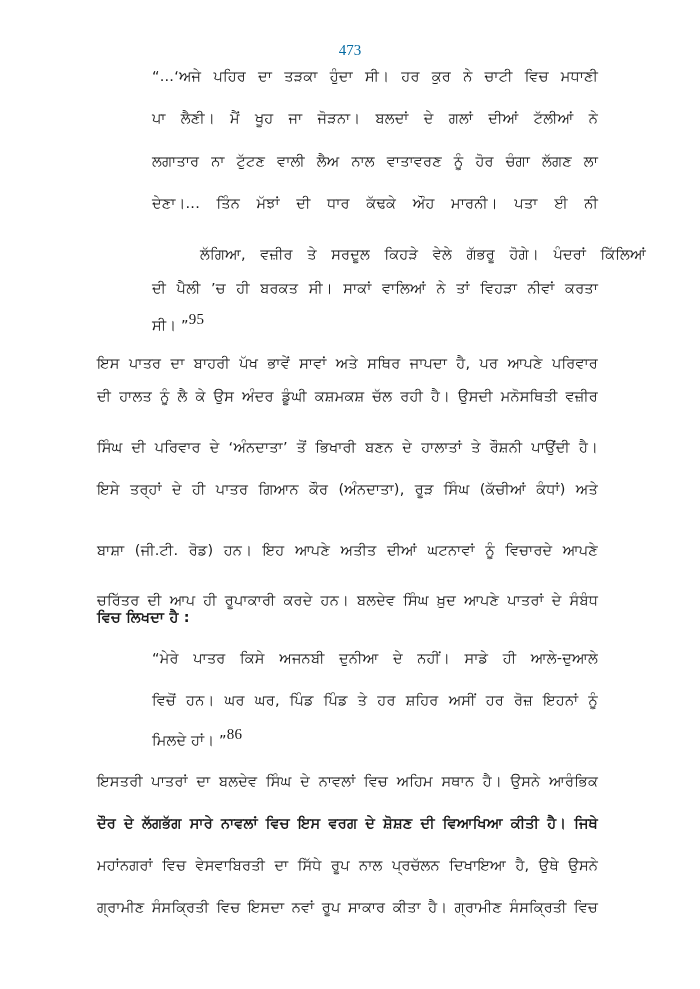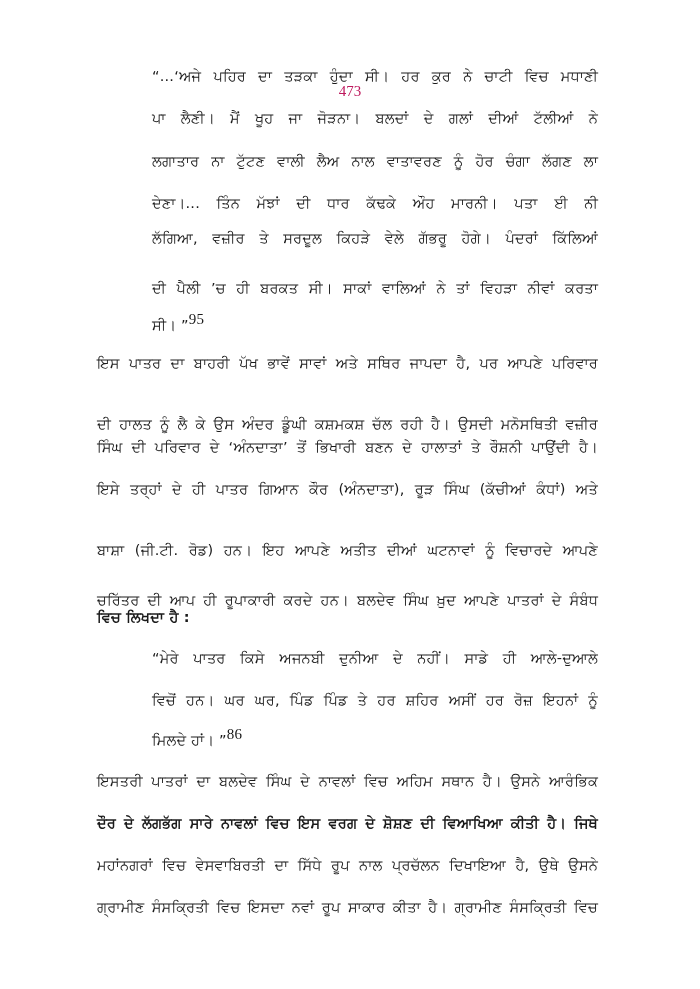--- a/index.html
+++ b/index.html
@@ -16,22 +16,21 @@
       color: #1a1a1a;
     }
     .page-number {
       position: absolute;
       top: 42px;
       left: 0;
       width: 700px;
       text-align: center;
       font-family: "Liberation Serif", serif;
       font-size: 15px;
-      color: #be185d;
-      margin-top: 41px;
+      color: #0369a1;
     }
     .line {
       position: absolute;
       font-size: 14.5px;
       line-height: 20px;
       white-space: nowrap;
       letter-spacing: 0.2px;
     }
     .quote-line {
       left: 152px;
@@ -64,30 +63,30 @@
 
 <div>
 
   <div class="page-number">473</div>
 
   <div>
     <div class="line quote-line" style="top:66px;">“...‘ਅਜੇ ਪਹਿਰ ਦਾ ਤੜਕਾ ਹੁੰਦਾ ਸੀ। ਹਰ ਕੁਰ ਨੇ ਚਾਟੀ ਵਿਚ ਮਧਾਣੀ</div>
     <div class="line quote-line" style="top:108px;">ਪਾ ਲੈਣੀ। ਮੈਂ ਖੂਹ ਜਾ ਜੋੜਨਾ। ਬਲਦਾਂ ਦੇ ਗਲਾਂ ਦੀਆਂ ਟੱਲੀਆਂ ਨੇ</div>
     <div class="line quote-line" style="top:151px;">ਲਗਾਤਾਰ ਨਾ ਟੁੱਟਣ ਵਾਲੀ ਲੈਅ ਨਾਲ ਵਾਤਾਵਰਣ ਨੂੰ ਹੋਰ ਚੰਗਾ ਲੱਗਣ ਲਾ</div>
     <div class="line quote-line" style="top:193px;">ਦੇਣਾ।... ਤਿੰਨ ਮੱਝਾਂ ਦੀ ਧਾਰ ਕੱਢਕੇ ਔਹ ਮਾਰਨੀ। ਪਤਾ ਈ ਨੀ</div>
-    <div class="line quote-line" style="top:228px;">ਲੱਗਿਆ, ਵਜ਼ੀਰ ਤੇ ਸਰਦੂਲ ਕਿਹੜੇ ਵੇਲੇ ਗੱਭਰੂ ਹੋਗੇ। ਪੰਦਰਾਂ ਕਿੱਲਿਆਂ</div>
+    <div class="line quote-line" style="top:244px;margin-left:48px;">ਲੱਗਿਆ, ਵਜ਼ੀਰ ਤੇ ਸਰਦੂਲ ਕਿਹੜੇ ਵੇਲੇ ਗੱਭਰੂ ਹੋਗੇ। ਪੰਦਰਾਂ ਕਿੱਲਿਆਂ</div>
     <div class="line quote-line" style="top:278px;">ਦੀ ਪੈਲੀ ’ਚ ਹੀ ਬਰਕਤ ਸੀ। ਸਾਕਾਂ ਵਾਲਿਆਂ ਨੇ ਤਾਂ ਵਿਹੜਾ ਨੀਵਾਂ ਕਰਤਾ</div>
     <div class="line quote-line last" style="top:315px;">
       <span>ਸੀ। ”</span><sup class="fn">95</sup>
     </div>
   </div>
 
   <div>
     <div class="line body-line" style="top:353px;">ਇਸ ਪਾਤਰ ਦਾ ਬਾਹਰੀ ਪੱਖ ਭਾਵੇਂ ਸਾਵਾਂ ਅਤੇ ਸਥਿਰ ਜਾਪਦਾ ਹੈ, ਪਰ ਆਪਣੇ ਪਰਿਵਾਰ</div>
-    <div class="line body-line" style="top:414px;">ਦੀ ਹਾਲਤ ਨੂੰ ਲੈ ਕੇ ਉਸ ਅੰਦਰ ਡੂੰਘੀ ਕਸ਼ਮਕਸ਼ ਚੱਲ ਰਹੀ ਹੈ। ਉਸਦੀ ਮਨੋਸਥਿਤੀ ਵਜ਼ੀਰ</div>
+    <div class="line body-line" style="top:386px;">ਦੀ ਹਾਲਤ ਨੂੰ ਲੈ ਕੇ ਉਸ ਅੰਦਰ ਡੂੰਘੀ ਕਸ਼ਮਕਸ਼ ਚੱਲ ਰਹੀ ਹੈ। ਉਸਦੀ ਮਨੋਸਥਿਤੀ ਵਜ਼ੀਰ</div>
     <div class="line body-line" style="top:437px;">ਸਿੰਘ ਦੀ ਪਰਿਵਾਰ ਦੇ ‘ਅੰਨਦਾਤਾ’ ਤੋਂ ਭਿਖਾਰੀ ਬਣਨ ਦੇ ਹਾਲਾਤਾਂ ਤੇ ਰੌਸ਼ਨੀ ਪਾਉਂਦੀ ਹੈ।</div>
     <div class="line body-line" style="top:479px;">ਇਸੇ ਤਰ੍ਹਾਂ ਦੇ ਹੀ ਪਾਤਰ ਗਿਆਨ ਕੌਰ (ਅੰਨਦਾਤਾ), ਰੂੜ ਸਿੰਘ (ਕੱਚੀਆਂ ਕੰਧਾਂ) ਅਤੇ</div>
     <div class="line body-line" style="top:522px;margin-top:18px;">ਬਾਸ਼ਾ (ਜੀ.ਟੀ. ਰੋਡ) ਹਨ। ਇਹ ਆਪਣੇ ਅਤੀਤ ਦੀਆਂ ਘਟਨਾਵਾਂ ਨੂੰ ਵਿਚਾਰਦੇ ਆਪਣੇ</div>
     <div class="line body-line" style="top:590px;">ਚਰਿੱਤਰ ਦੀ ਆਪ ਹੀ ਰੂਪਾਕਾਰੀ ਕਰਦੇ ਹਨ। ਬਲਦੇਵ ਸਿੰਘ ਖ਼ੁਦ ਆਪਣੇ ਪਾਤਰਾਂ ਦੇ ਸੰਬੰਧ</div>
     <div class="line body-line last" style="top:607px;">ਵਿਚ ਲਿਖਦਾ ਹੈ :</div>
   </div>
 
   <div>
     <div class="line quote-line" style="top:648px;">“ਮੇਰੇ ਪਾਤਰ ਕਿਸੇ ਅਜਨਬੀ ਦੁਨੀਆ ਦੇ ਨਹੀਂ। ਸਾਡੇ ਹੀ ਆਲੇ-ਦੁਆਲੇ</div>
     <div class="line quote-line" style="top:690px;">ਵਿਚੋਂ ਹਨ। ਘਰ ਘਰ, ਪਿੰਡ ਪਿੰਡ ਤੇ ਹਰ ਸ਼ਹਿਰ ਅਸੀਂ ਹਰ ਰੋਜ਼ ਇਹਨਾਂ ਨੂੰ</div>

